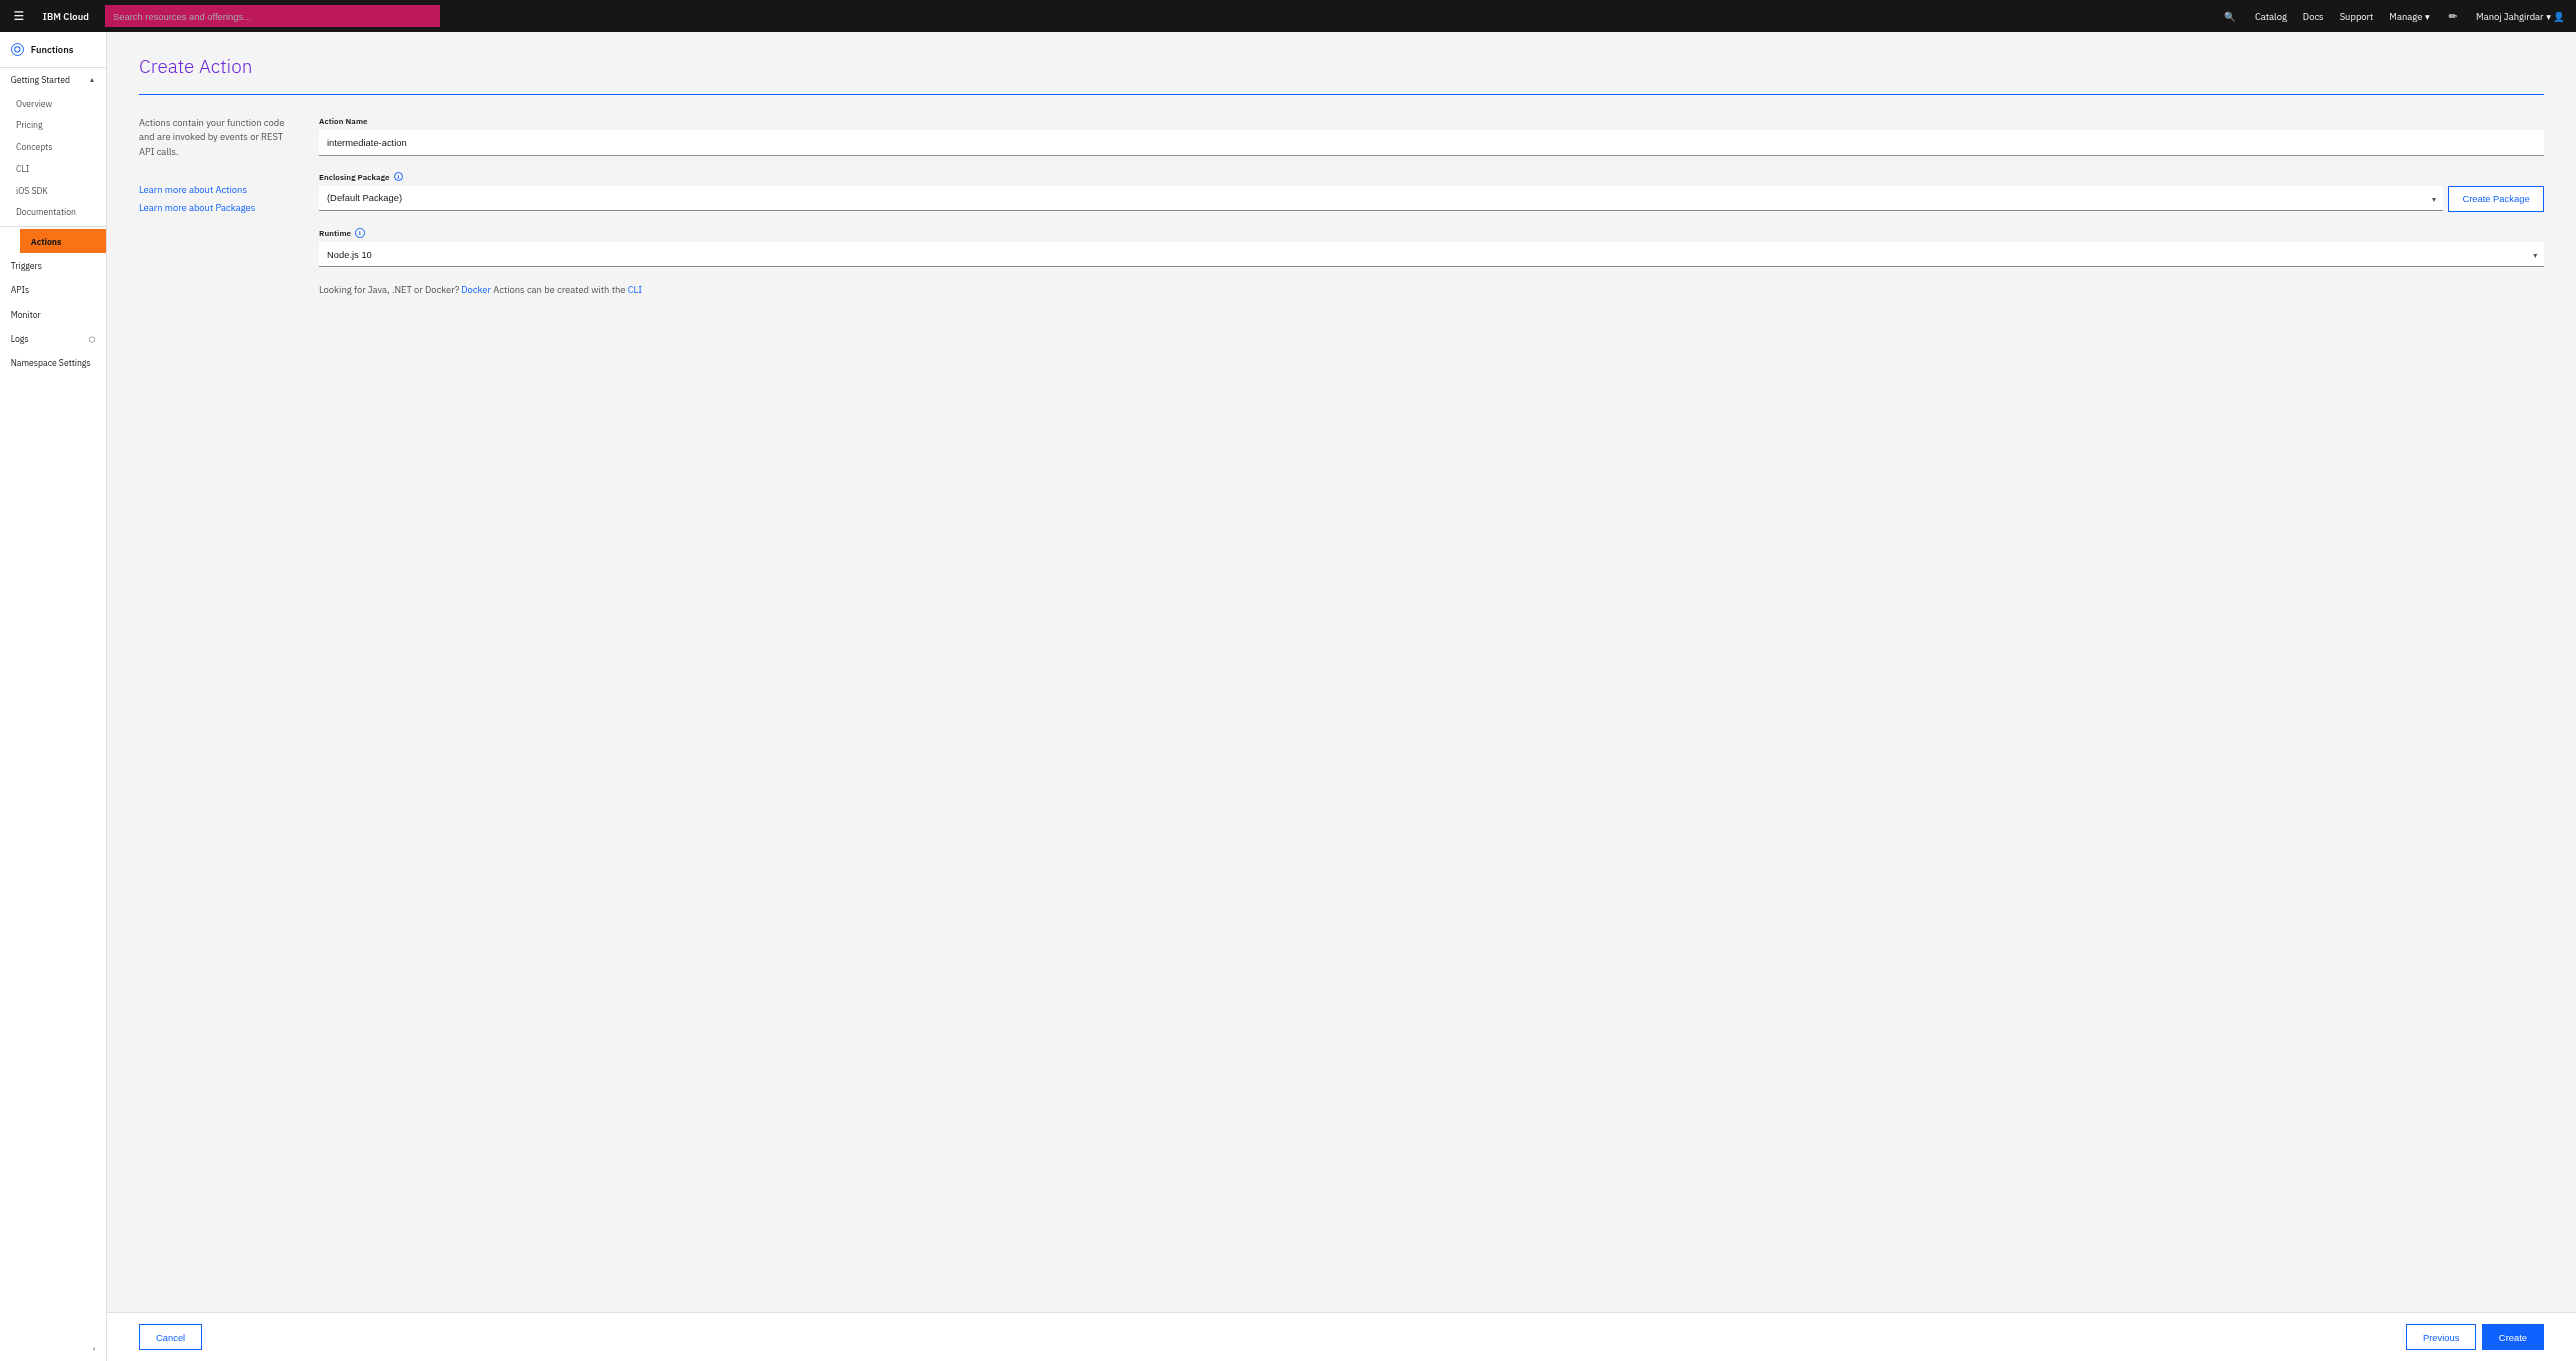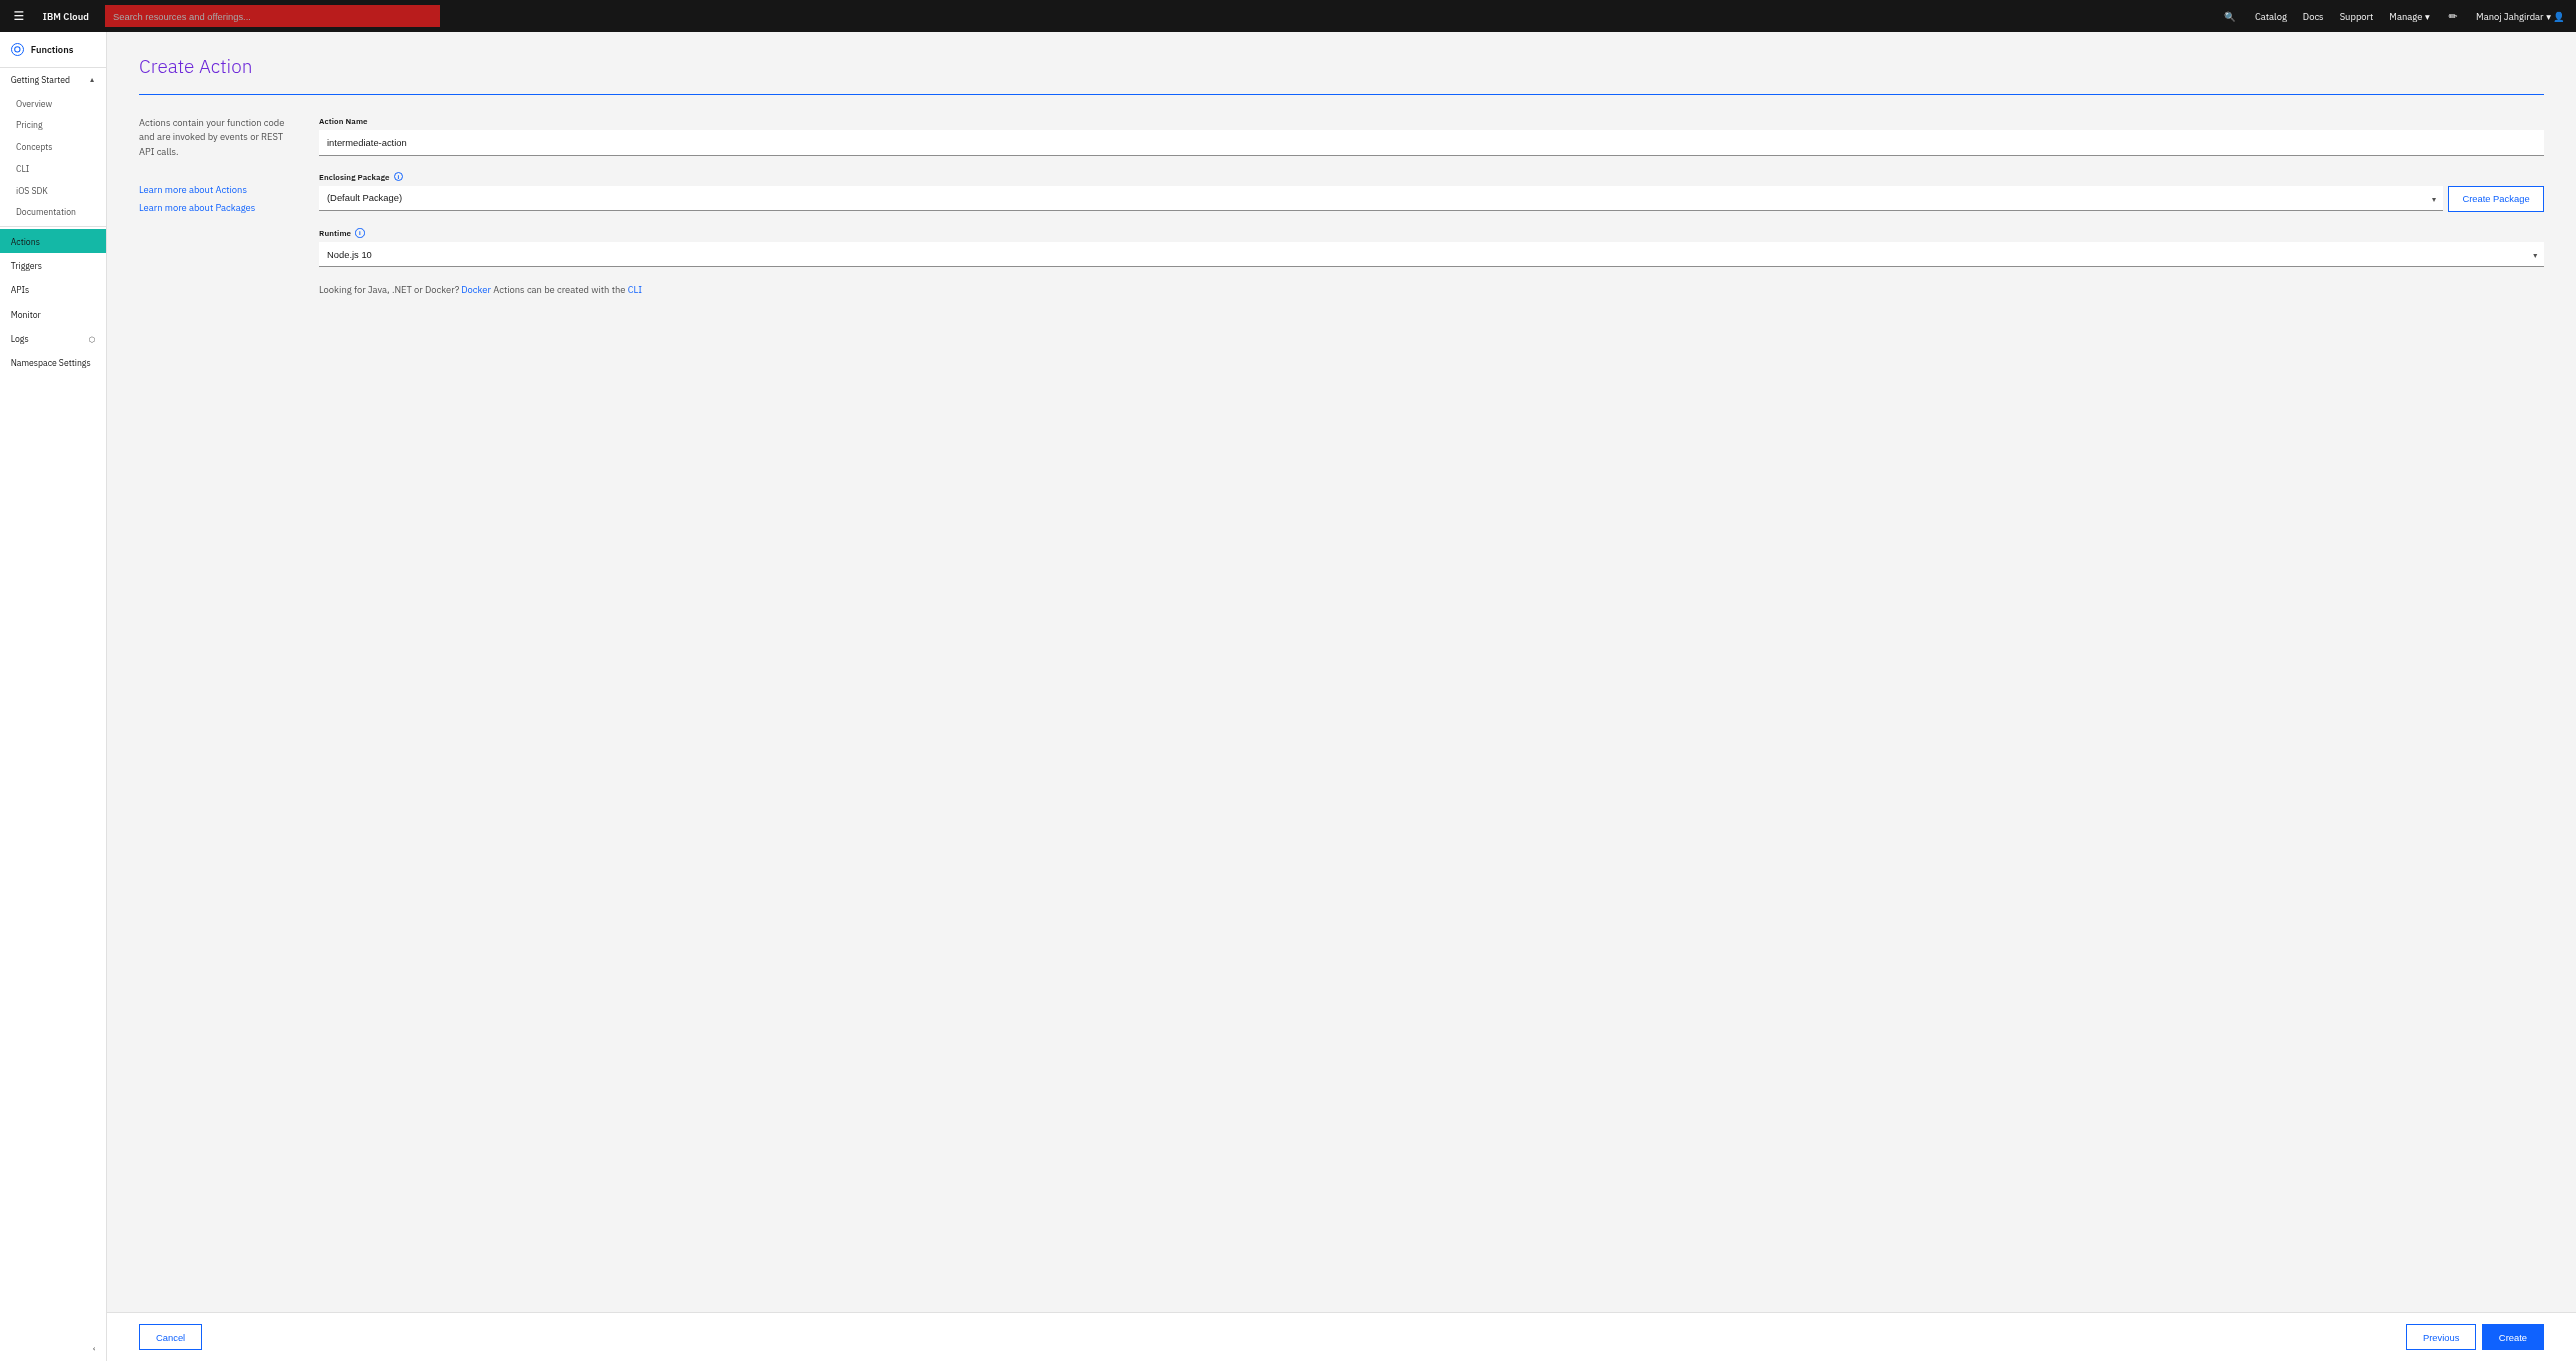--- a/index.html
+++ b/index.html
@@ -31,21 +31,21 @@
       font-weight: 600;
       letter-spacing: 0.1px;
       white-space: nowrap;
     }
     .topnav-search {
       flex: 1;
       max-width: 335px;
     }
     .topnav-search input {
       width: 100%;
-      background: #b91c1c;
+      background: #be185d;
       border: none;
       color: #c6c6c6;
       padding: 5.4px 8px;
       font-size: 9.4px;
       outline: none;
     }
     .topnav-search input::placeholder { color: #a8a8a8; }
     .topnav-right {
       display: flex;
       align-items: center;
@@ -140,21 +140,21 @@
     }
     .sidebar-nav-item {
       padding: 6.7px 10.7px;
       font-size: 8.7px;
       color: #161616;
       cursor: pointer;
       display: flex;
       align-items: center;
       justify-content: space-between;
     }
-    .sidebar-nav-item.active { background: #14b8a6; font-weight: 400; }
+    .sidebar-nav-item.active { background: #f97316; font-weight: 700; margin-left: 20px; }
     .sidebar-ext-icon { font-size: 7.4px; color: #525252; }
     .sidebar-divider { height: 0.7px; background: #e0e0e0; margin: 2.7px 0; }
 
     
     .main-content {
       flex: 1;
       overflow-y: auto;
       background: #f4f4f4;
       display: flex;
       flex-direction: column;

